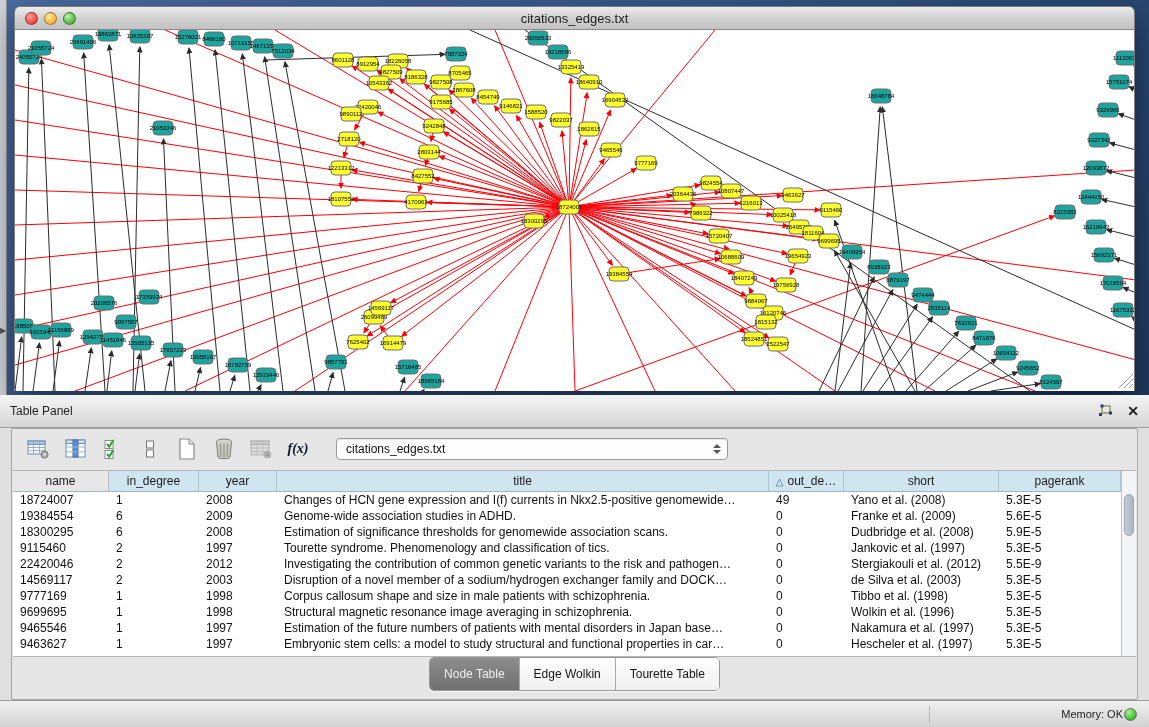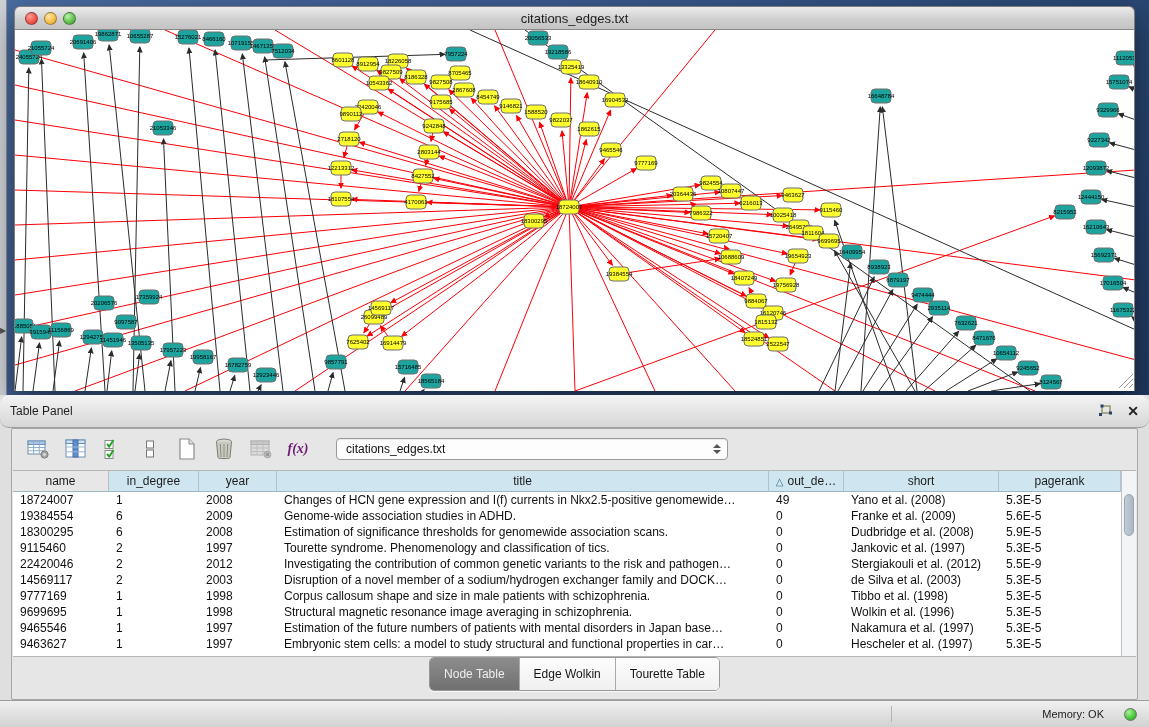--- a/index.html
+++ b/index.html
@@ -25,32 +25,32 @@
   .tl.yel { background:radial-gradient(circle at 35% 30%, #ffe6a6,#f5bd44 60%,#cf9a2c); }
   .tl.grn { background:radial-gradient(circle at 35% 30%, #b9f3ad,#5ebe4a 60%,#3f9330); }
   .canvas { position:relative; width:100%; height:361px; background:#ffffff;
     border-left:1px solid #7d7d7d; border-right:1px solid #7d7d7d; overflow:hidden; }
   .canvas svg { display:block; }
 
   
   .table-panel { position:absolute; left:0; top:395px; width:1149px; height:332px;
     background:#dfdfdf; }
   .panel-titlebar { height:25px; background:linear-gradient(#f4f4f4,#d6d6d6);
-    border-bottom:1px solid #9e9e9e; display:flex; align-items:center; padding:16px 10px;border-radius:9px; }
+    border-bottom:1px solid #9e9e9e; display:flex; align-items:center; padding:16px 10px; }
   .panel-title { font-size:12px; color:#1f1f1f; }
   .panel-titlebar .spacer { flex:1; }
   .float-btn { width:16px; height:14px; margin-right:14px; cursor:default; }
   .close-btn { font-size:14px; font-weight:bold; color:#222; line-height:14px; cursor:default; }
   .panel-body { position:absolute; left:11px; top:33px; width:1127px; height:272px;
     background:#e6e6e6; border:1px solid #a7a7a7; border-radius:2px;
     display:flex; flex-direction:column; }
   .toolbar { height:40px; display:flex; align-items:center; padding:0 0 0 14px; gap:11px; }
   .tb-icon { width:26px; height:24px; display:flex; align-items:center; justify-content:center; }
   .fx { font-family:"Liberation Serif", serif; font-style:italic; font-weight:bold;
-    font-size:14px; color:#701a75; }
+    font-size:14px; color:#0f172a; }
   .dropdown { margin-left:14px; width:392px; height:22px; background:#fdfdfd;
     border:1px solid #9a9a9a; border-radius:4px; display:flex; align-items:center;
     padding:0 6px 0 9px; box-shadow:inset 0 1px 1px rgba(0,0,0,.08); }
   .dropdown .val { flex:1; font-size:12px; color:#111; }
   .dd-arrows { display:flex; flex-direction:column; gap:2px; }
   .dd-arrows i { display:block; width:0; height:0; border-left:4px solid transparent;
     border-right:4px solid transparent; }
   .dd-arrows i.up { border-bottom:4px solid #555; }
   .dd-arrows i.dn { border-top:4px solid #555; }
 
@@ -79,21 +79,21 @@
     padding-bottom:8px; }
   .segmented { display:flex; height:34px; border:1px solid #989898; border-radius:5px;
     overflow:hidden; background:#fbfbfb; box-shadow:0 1px 0 rgba(255,255,255,.7); }
   .tab { font-size:12px; color:#161616; background:linear-gradient(#fdfdfd,#f0f0f0);
     border-right:1px solid #aaa; padding:0 14px; display:flex; align-items:center; }
   .tab:last-child { border-right:none; }
   .tab.selected { background:linear-gradient(#8d8d8d,#707070); color:#efefef; }
 
   .status-bar { position:absolute; left:0; bottom:0; width:1149px; height:27px;
     background:linear-gradient(#f0f0f0,#d2d2d2); border-top:1px solid #9b9b9b;
-    display:flex; align-items:center; justify-content:flex-end; padding-right:12px; gap:20px; }
+    display:flex; align-items:center; justify-content:flex-end; padding-right:12px; gap:1px; }
   .status-divider { width:1px; height:16px; background:#b5b5b5; margin-right:130px; }
   .mem-label { font-size:11px; color:#222; }
   .mem-dot { width:13px; height:13px; border-radius:50%;
     background:radial-gradient(circle at 35% 30%, #a8f29b, #3ec32f 65%, #2a9421);
     border:1px solid #6e6e6e; }
 </style>
 </head>
 <body>
 
 <div class="desktop">

